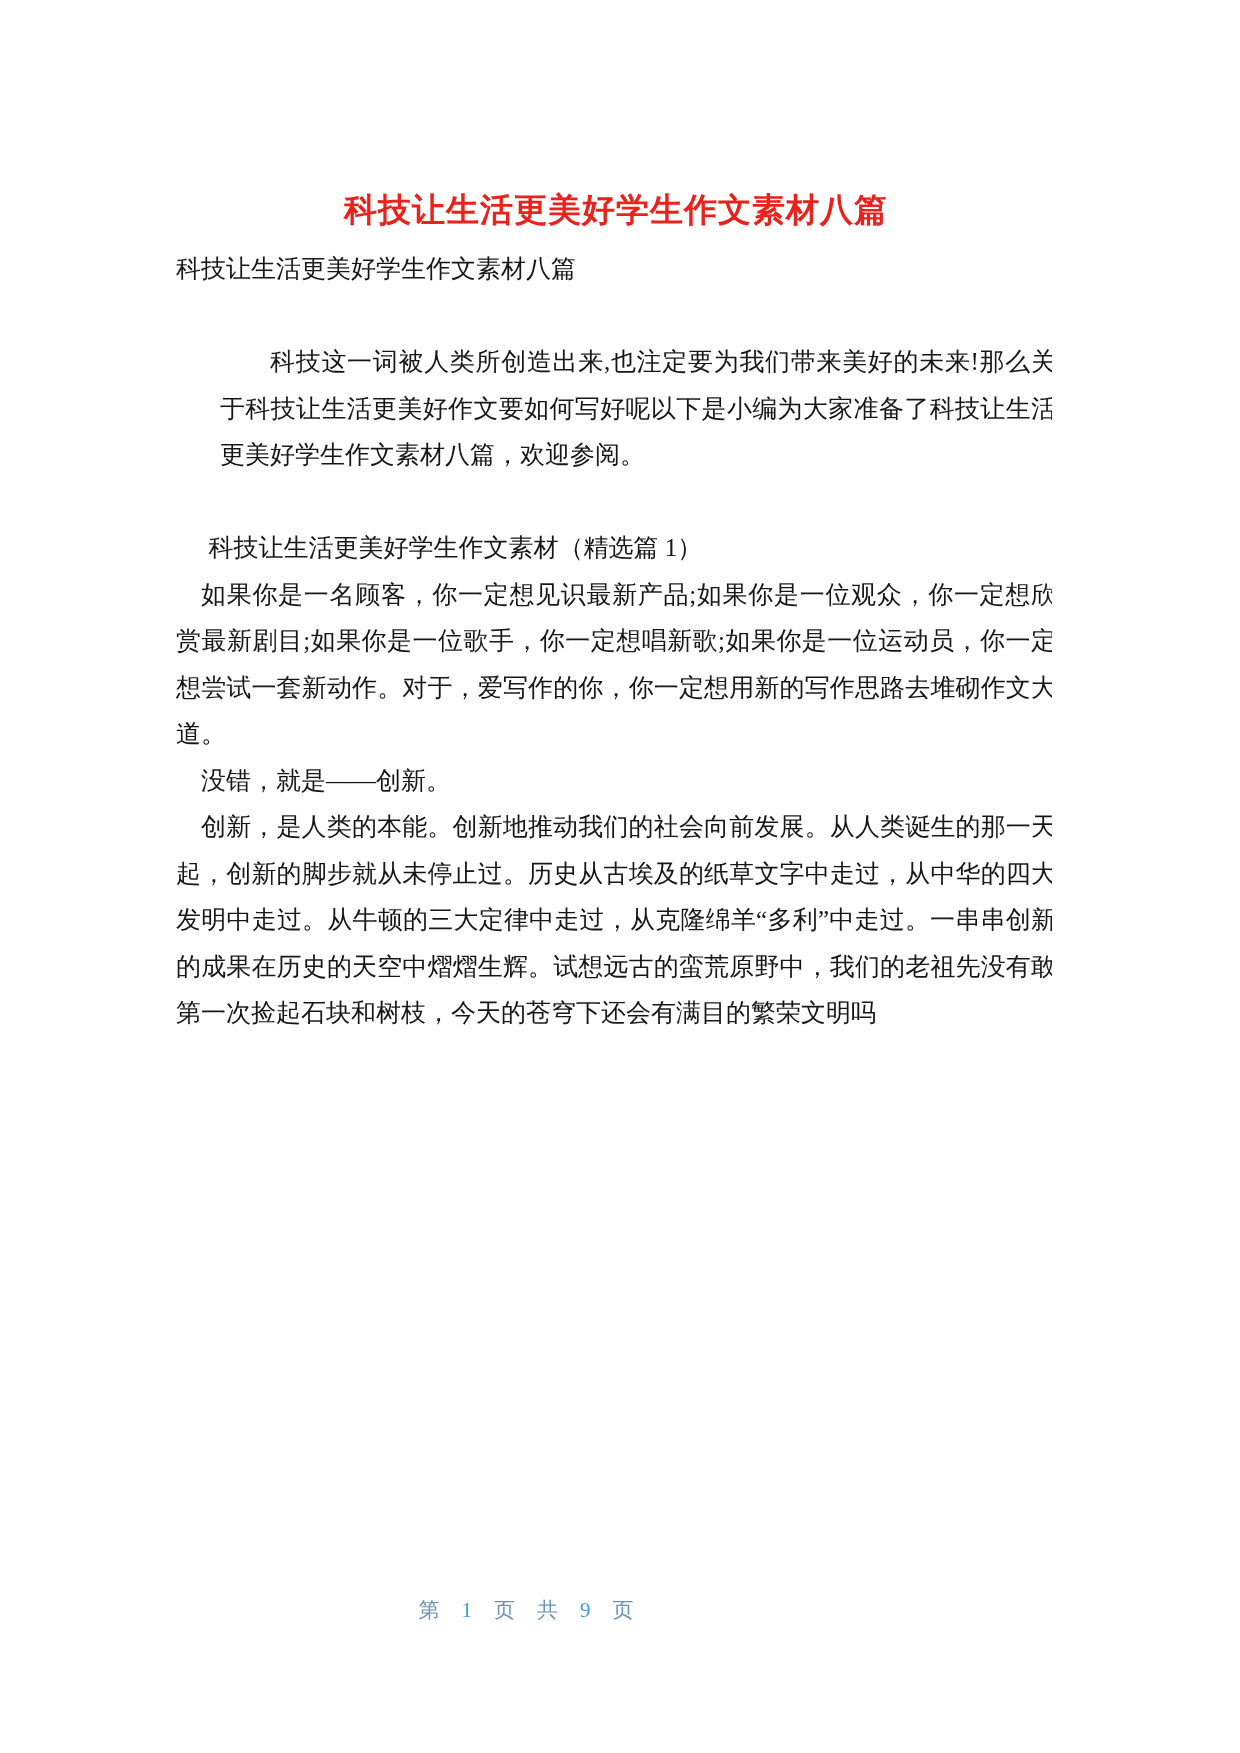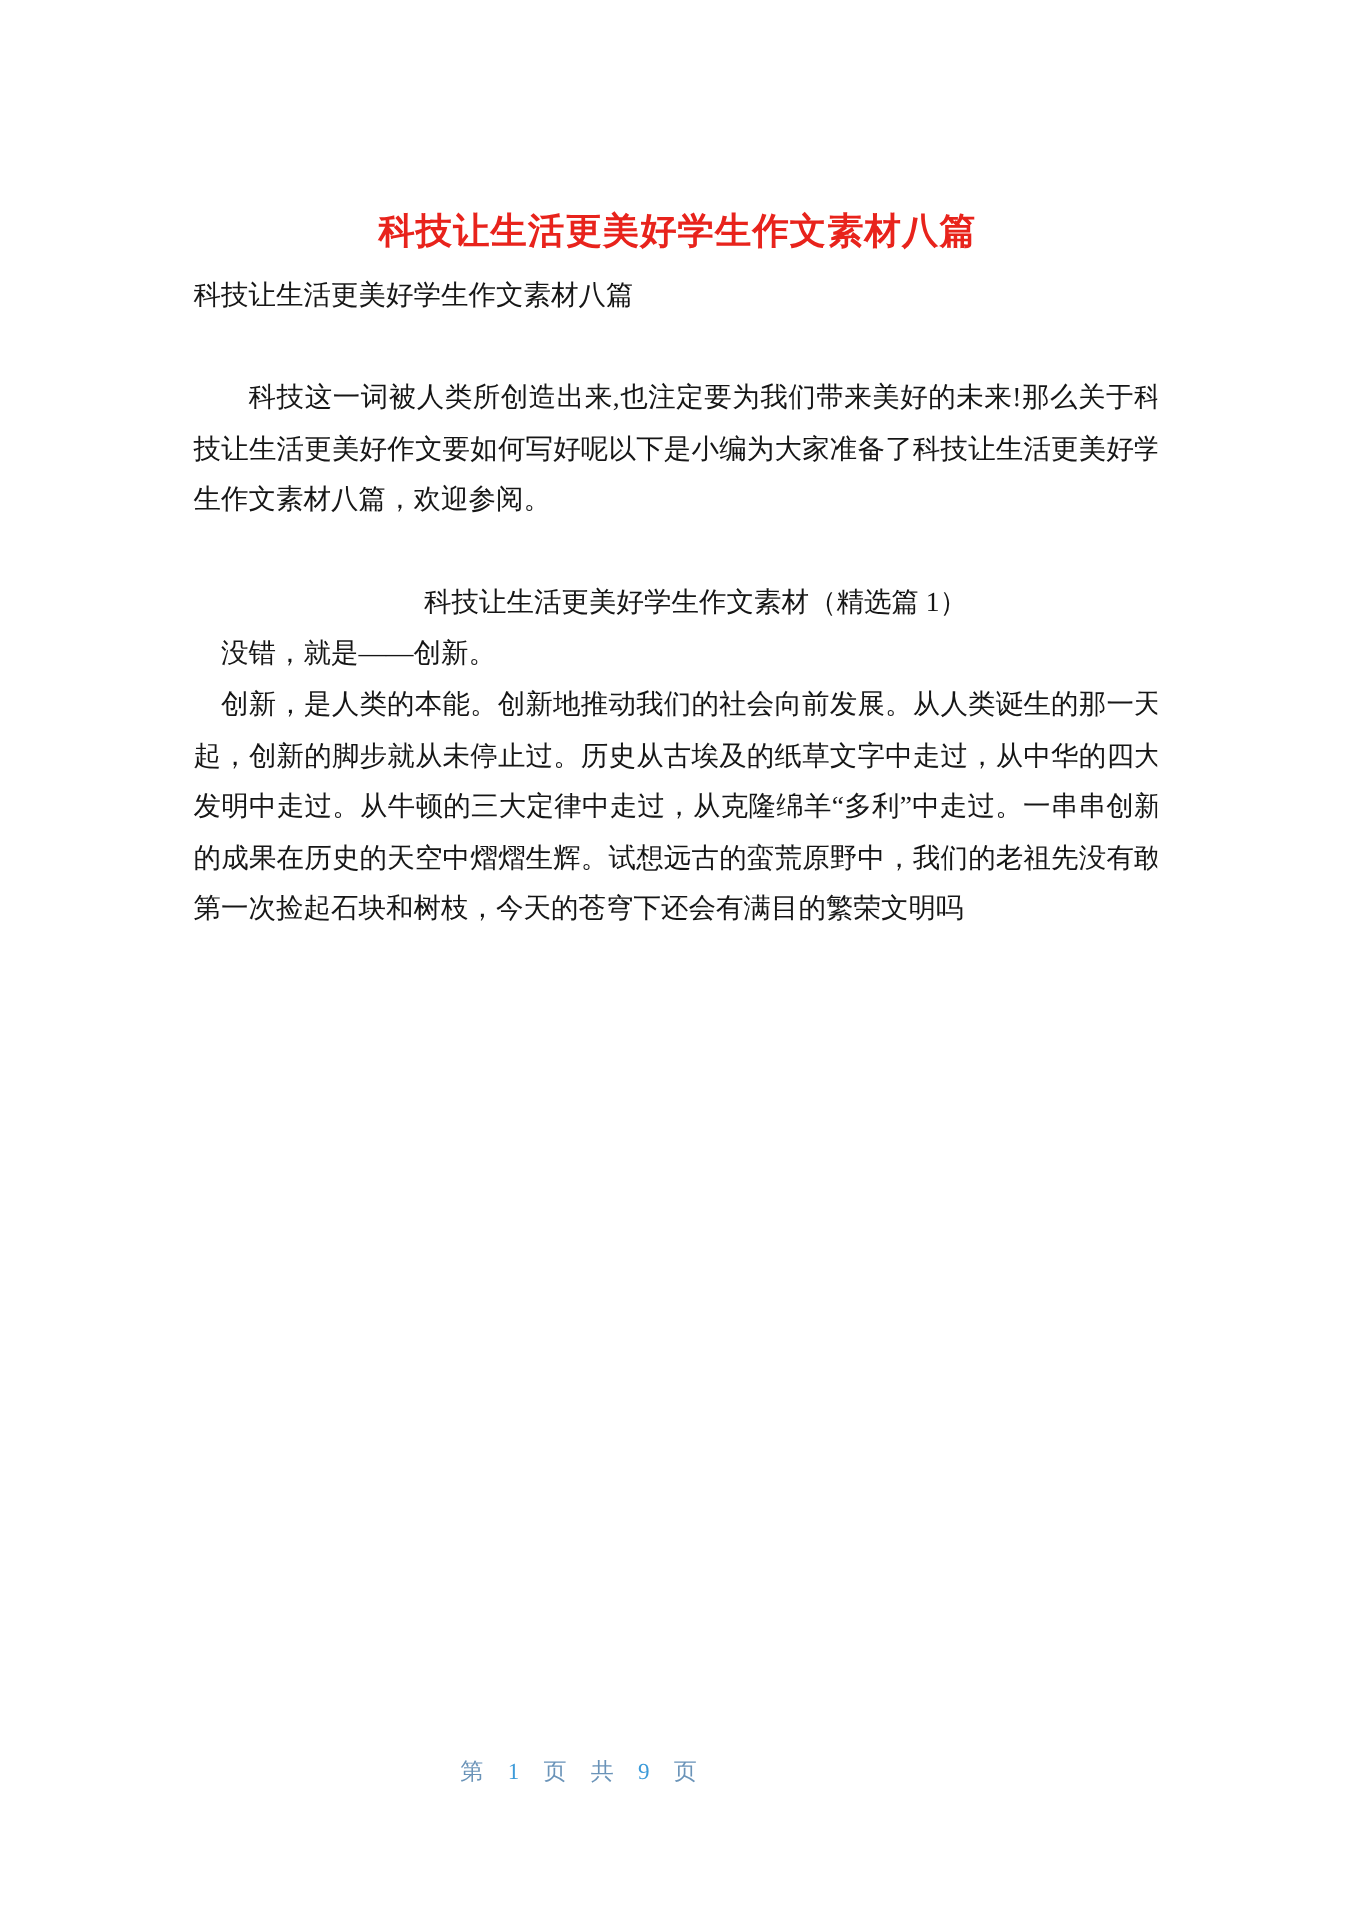--- a/index.html
+++ b/index.html
@@ -48,24 +48,25 @@
     color: var(--body-color);
   }
   .subtitle {
     margin-top: 16px;
     margin-bottom: 46.5px; 
     text-align: left;
   }
   .intro {
     text-indent: 2em;
     margin-bottom: 46.5px; 
+    margin-left: 44px;
   }
   .section-heading {
     text-indent: 1.3em;
-    text-align: center;
+    text-align: left;
   }
   .body-para {
     text-indent: 1em;
   }
   .footer {
     position: absolute;
     left: 0;
     right: 0;
     top: 1596px;
     display: flex;
@@ -85,20 +86,21 @@
 <div class="page">
   <div class="content">
     <h1 class="doc-title">科技让生活更美好学生作文素材八篇</h1>
 
     <p class="line subtitle">科技让生活更美好学生作文素材八篇</p>
 
     <p class="para intro">科技这一词被人类所创造出来,也注定要为我们带来美好的未来!那么关于科技让生活更美好作文要如何写好呢以下是小编为大家准备了科技让生活更美好学生作文素材八篇，欢迎参阅。</p>
 
     <p class="line section-heading">科技让生活更美好学生作文素材（精选篇 1）</p>
 
+    <p class="para body-para">如果你是一名顾客，你一定想见识最新产品;如果你是一位观众，你一定想欣赏最新剧目;如果你是一位歌手，你一定想唱新歌;如果你是一位运动员，你一定想尝试一套新动作。对于，爱写作的你，你一定想用新的写作思路去堆砌作文大道。</p>
 
 
     <p class="para body-para">没错，就是——创新。</p>
 
     <p class="para body-para">创新，是人类的本能。创新地推动我们的社会向前发展。从人类诞生的那一天起，创新的脚步就从未停止过。历史从古埃及的纸草文字中走过，从中华的四大发明中走过。从牛顿的三大定律中走过，从克隆绵羊“多利”中走过。一串串创新的成果在历史的天空中熠熠生辉。试想远古的蛮荒原野中，我们的老祖先没有敢第一次捡起石块和树枝，今天的苍穹下还会有满目的繁荣文明吗</p>
 
 
   </div>
 
   <div class="footer">

